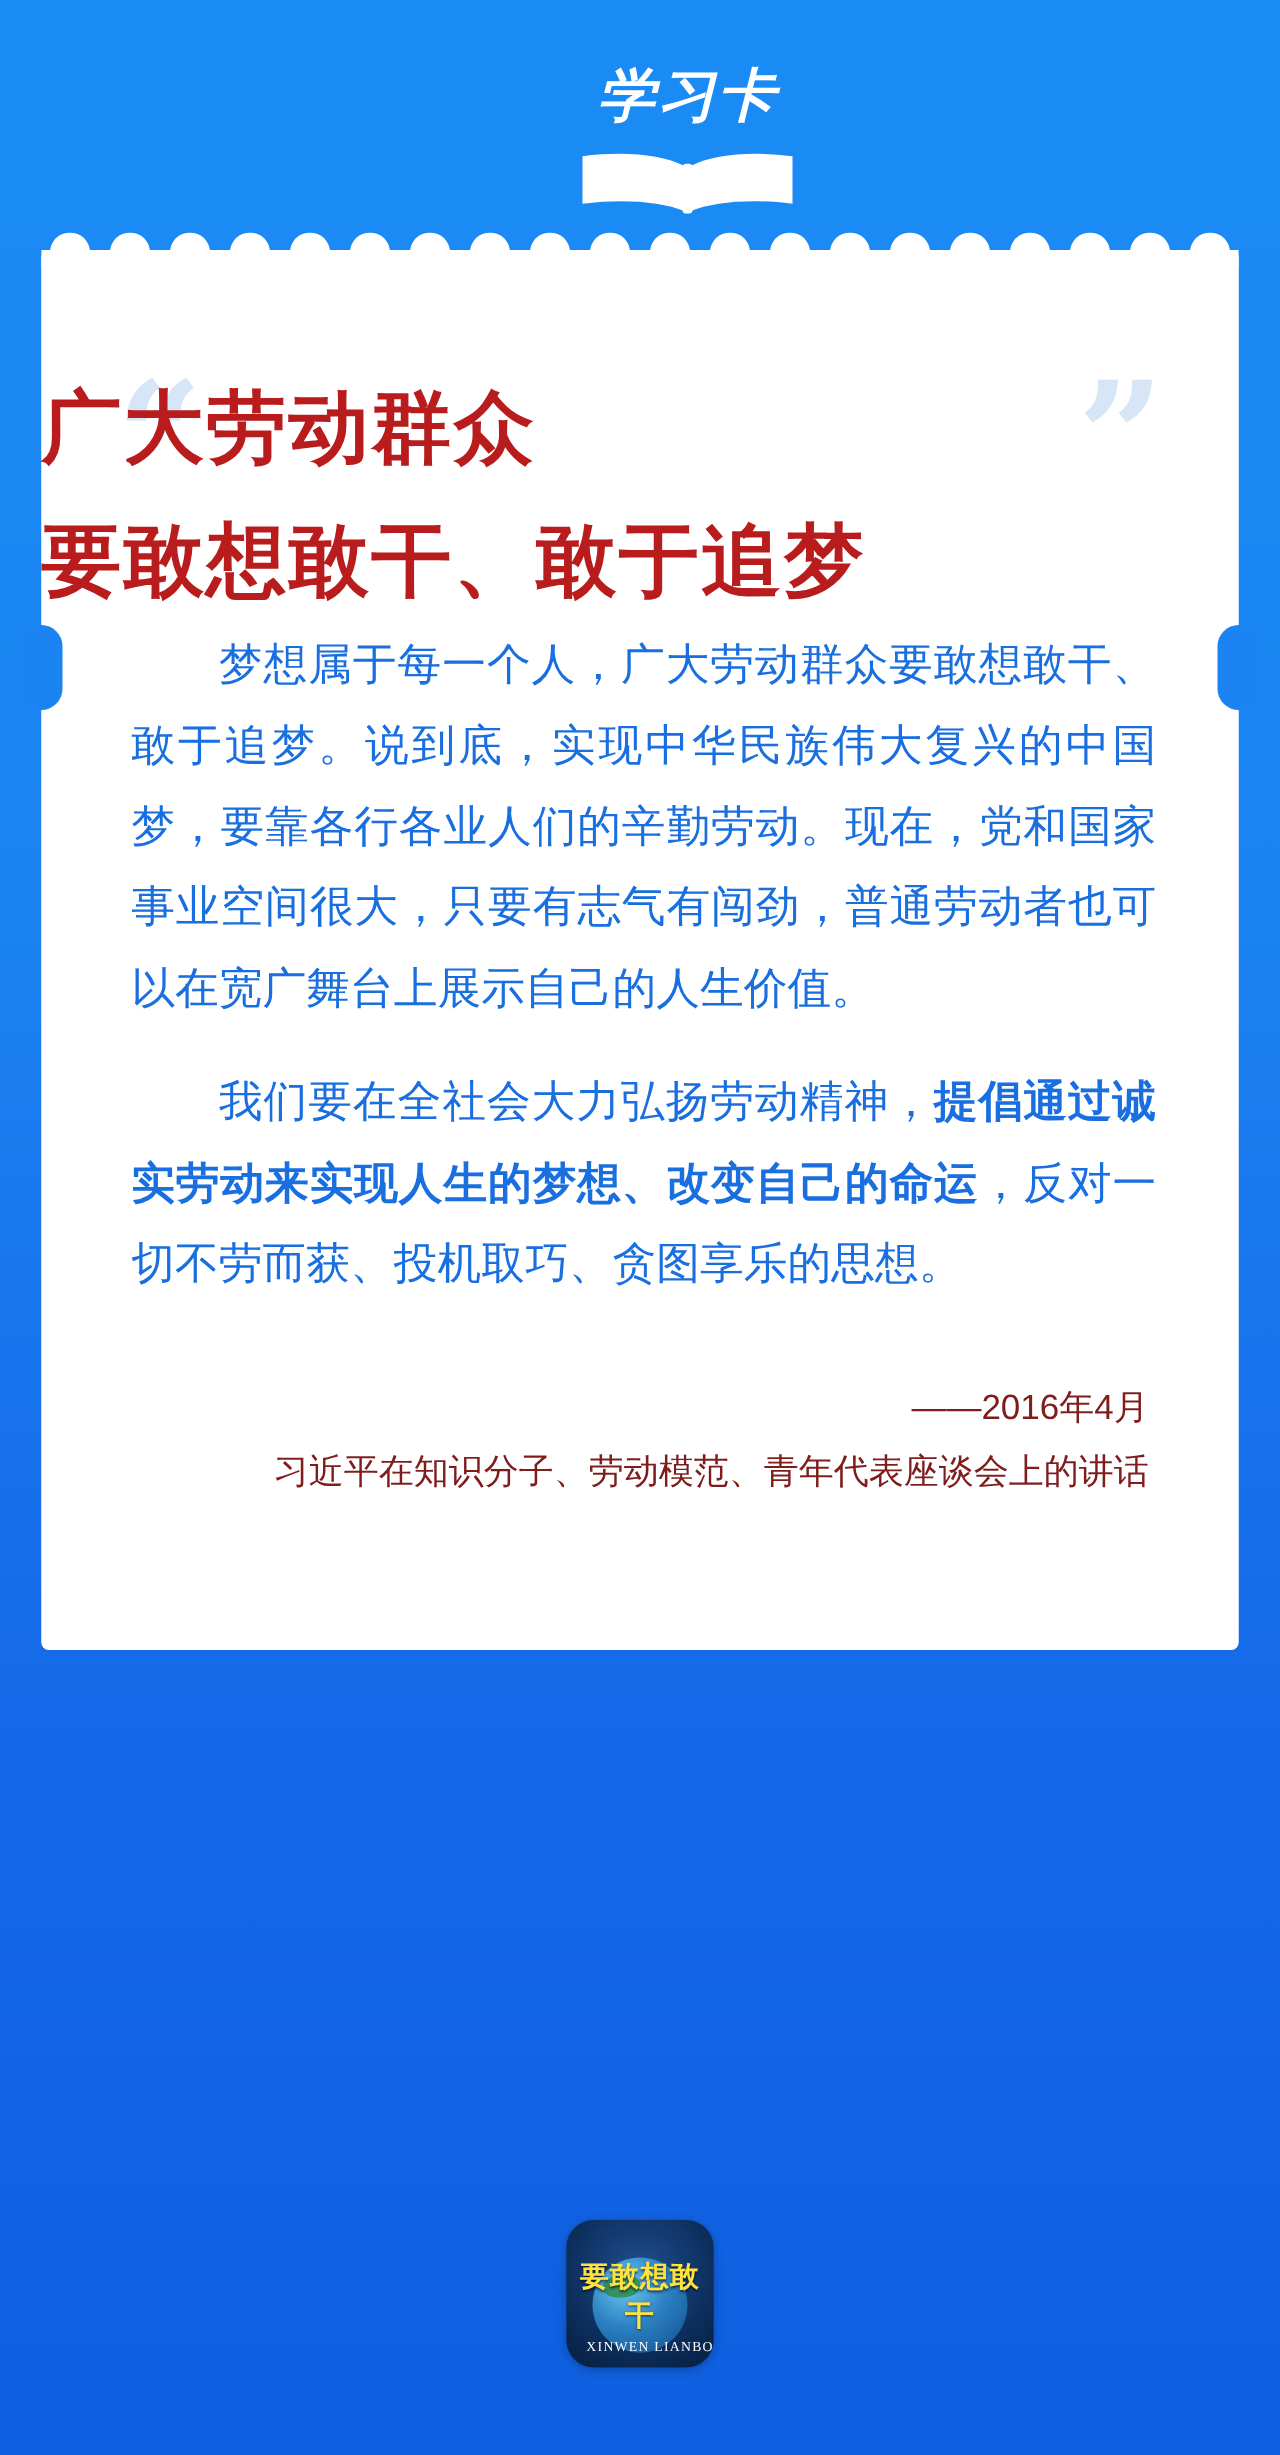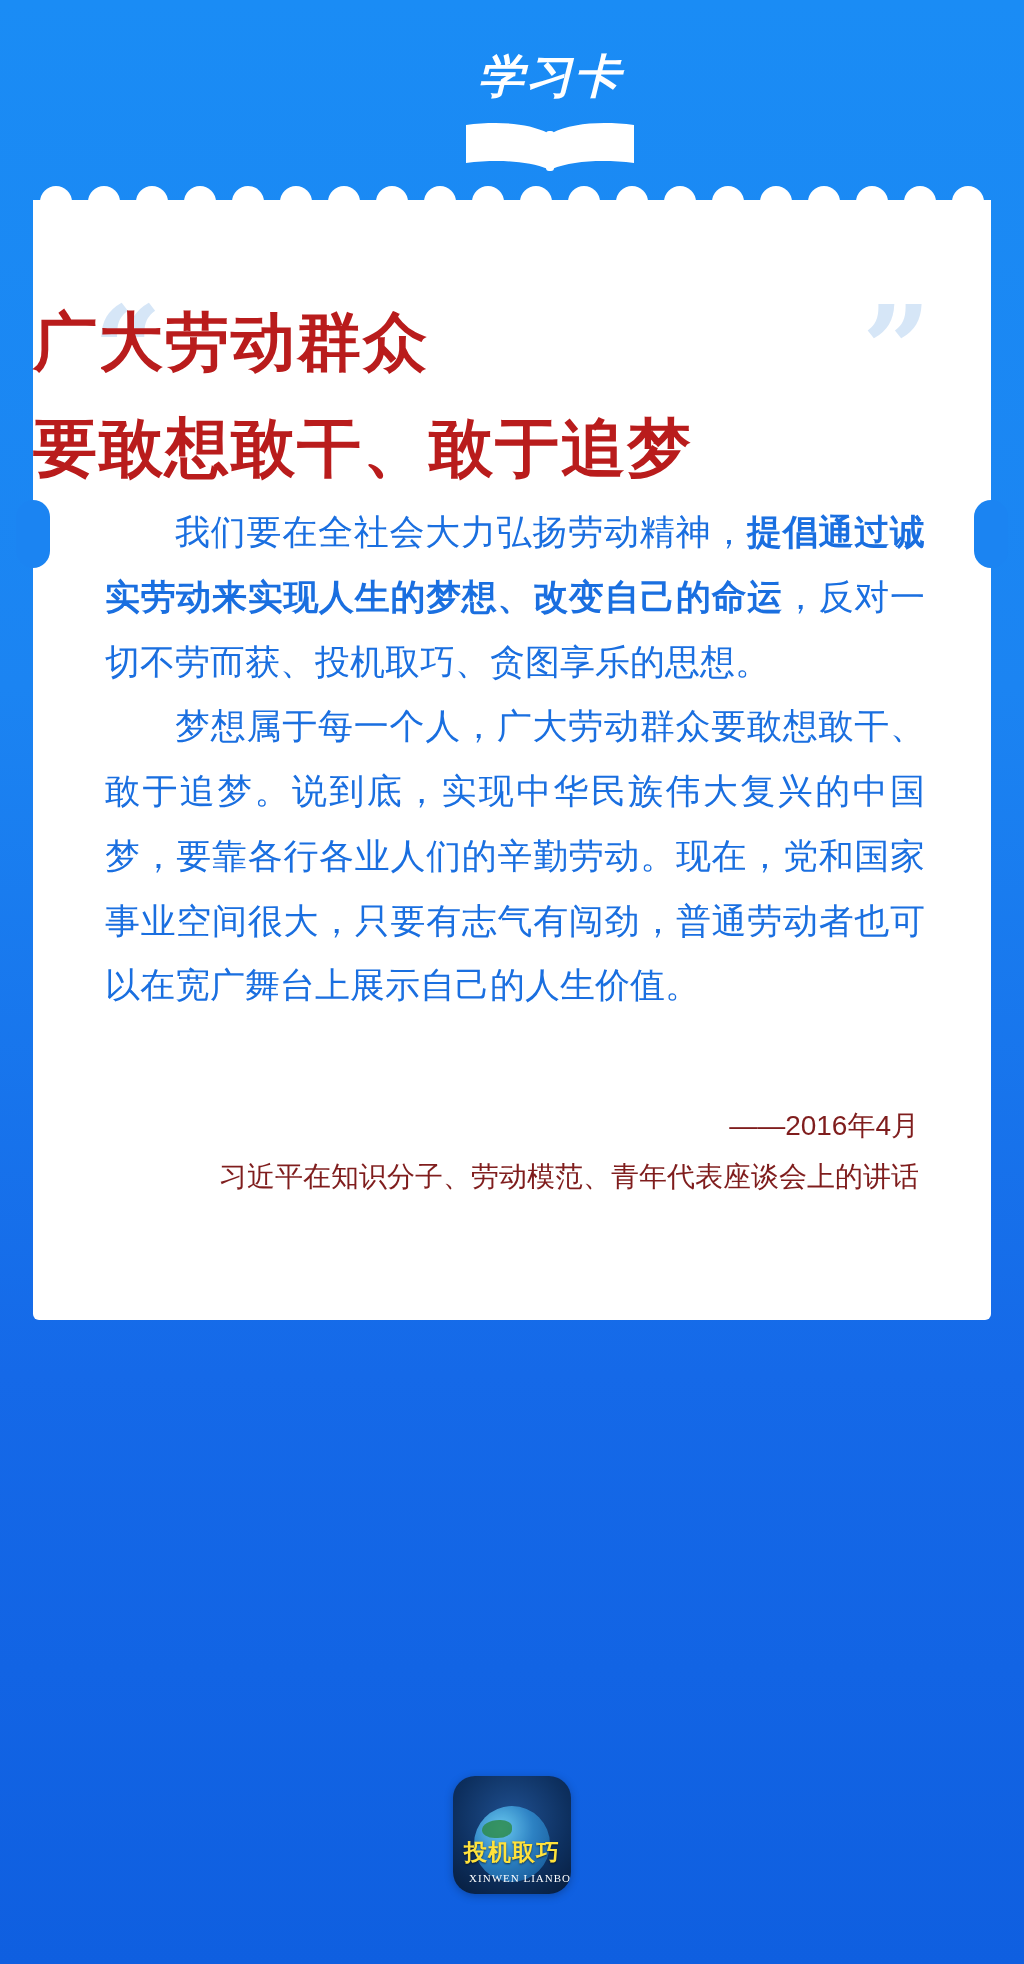--- a/index.html
+++ b/index.html
@@ -268,29 +268,29 @@
 
   <div class="quote-mark quote-open">“</div>
   <div class="quote-mark quote-close">”</div>
 
   <div class="headline">
     <span class="l1">广大劳动群众</span>
     <span class="l2">要敢想敢干、敢于追梦</span>
   </div>
 
   <div class="body-text">
+    <p class="para">梦想属于每一个人，广大劳动群众要敢想敢干、敢于追梦。说到底，实现中华民族伟大复兴的中国梦，要靠各行各业人们的辛勤劳动。现在，党和国家事业空间很大，只要有志气有闯劲，普通劳动者也可以在宽广舞台上展示自己的人生价值。</p>
     <p class="para last"><span>我们要在全社会大力弘扬劳动精神，</span><span class="bold-span">提倡通过诚实劳动来实现人生的梦想、改变自己的命运</span><span>，反对一切不劳而获、投机取巧、贪图享乐的思想。</span></p>
-    <p class="para">梦想属于每一个人，广大劳动群众要敢想敢干、敢于追梦。说到底，实现中华民族伟大复兴的中国梦，要靠各行各业人们的辛勤劳动。现在，党和国家事业空间很大，只要有志气有闯劲，普通劳动者也可以在宽广舞台上展示自己的人生价值。</p>
   </div>
 
   <div class="attrib">
     <span class="date">——2016年4月</span>
     <span class="source">习近平在知识分子、劳动模范、青年代表座谈会上的讲话</span>
   </div>
 </div>
 
 <div class="footer">
   <div class="badge">
     <div class="globe"></div>
-    <div class="badge-label">投机取巧</div>
+    <div class="badge-label">要敢想敢干</div>
     <div class="badge-sub">XINWEN  LIANBO</div>
   </div>
 </div>
 
 </body></html>

